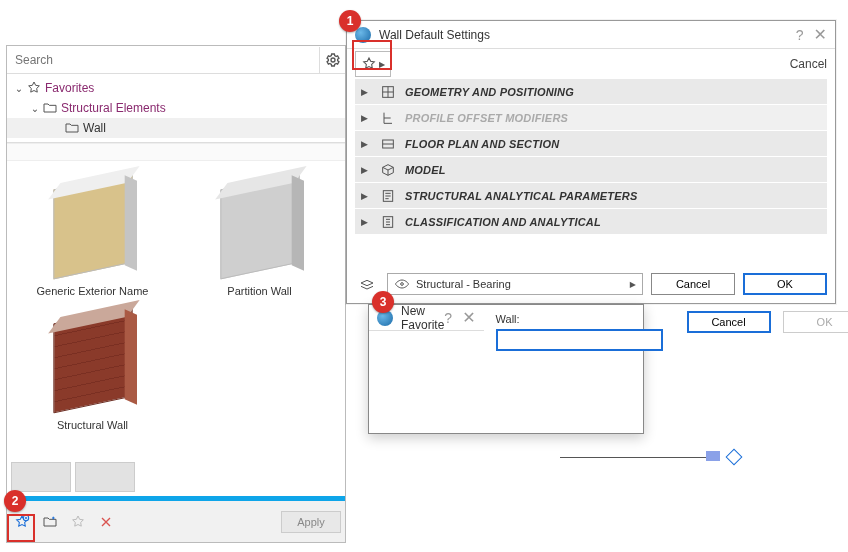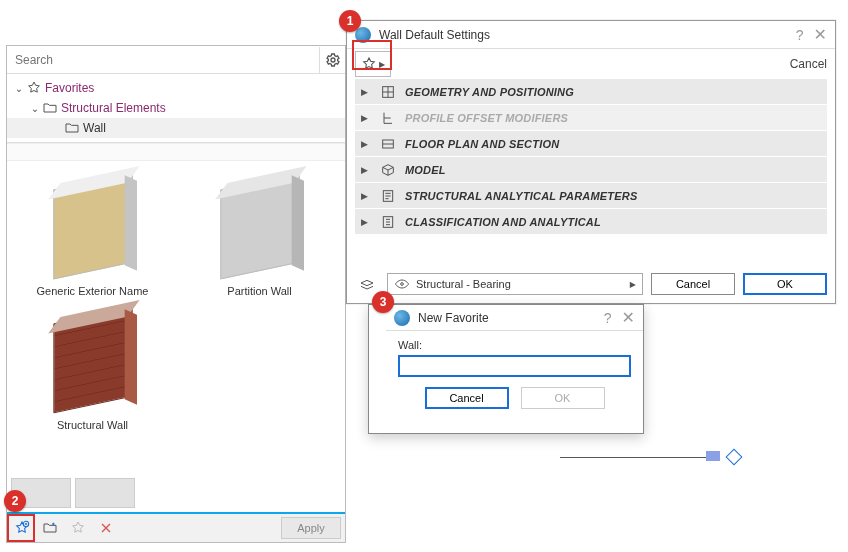--- a/index.html
+++ b/index.html
@@ -43,21 +43,21 @@
     background: repeating-linear-gradient(0deg,#8a3a2a 0 10px,#7a2f22 10px 11px),
                 repeating-linear-gradient(90deg,rgba(0,0,0,0.05) 0 20px,rgba(0,0,0,0.1) 20px 21px);
     border: 1px solid #6a2a1e;
   }
   .w-str .wall-side  { background: #aa5a44; }
   .w-str .wall-top   { background: #caa89a; }
 
   .partial-row { display: flex; gap: 4px; padding: 4px; }
   .partial-thumb { width: 60px; height: 30px; background: #e2e2e2; border: 1px solid #ccc; }
 
-  .bottom-bar { height: 30px; border-top: 2px solid #0ea5e9; background: #f1f1f1; display: flex; align-items: center; padding: 0 4px; gap: 6px; }
+  .bottom-bar { height: 46px; border-top: 5px solid #0ea5e9; background: #f1f1f1; display: flex; align-items: center; padding: 0 4px; gap: 6px; }
   .bb-icon { width: 22px; height: 22px; display: flex; align-items: center; justify-content: center; color: #555; }
   .bb-icon.disabled { color: #bbb; }
   .bb-icon.delete { color: #d9534f; }
   .apply-btn { margin-left: auto; width: 60px; height: 22px; background: #e8e8e8; border: 1px solid #ccc; color: #888; font-size: 11px; }
 
   
   .dialog { position: absolute; left: 346px; top: 20px; width: 490px; height: 284px; border: 1px solid #999; background: #fff; display: flex; flex-direction: column; box-shadow: 0 0 0 1px rgba(0,0,0,0.05); }
   .dlg-title { height: 28px; display: flex; align-items: center; padding: 0 8px; border-bottom: 1px solid #ddd; }
   .dlg-logo { width: 16px; height: 16px; border-radius: 50%; background: radial-gradient(circle at 35% 35%, #6bb8e8, #1a6aa8); margin-right: 8px; }
   .dlg-title-text { flex: 1; font-size: 12px; }
@@ -76,21 +76,21 @@
   .section-label { font-size: 11px; font-weight: 600; letter-spacing: 0.2px; font-style: italic; }
 
   .dlg-footer { margin-top: auto; padding: 6px 8px 8px; display: flex; align-items: flex-end; gap: 8px; }
   .layer-icon { width: 24px; height: 20px; display: inline-flex; align-items: center; justify-content: center; color: #555; }
   .layer-select { flex: 1; height: 22px; border: 1px solid #aaa; background: #fff; display: flex; align-items: center; padding: 0 6px; gap: 6px; font-size: 11px; }
   .layer-select .tri { margin-left: auto; font-size: 8px; color: #555; }
   .btn { width: 84px; height: 22px; border: 1px solid #888; background: #fff; font-size: 11px; }
   .btn.primary { border: 2px solid #1a6ed8; }
 
   
-  .modal { position: absolute; left: 368px; top: 304px; width: 276px; height: 130px; border: 1px solid #888; background: #fff; box-shadow: 0 4px 12px rgba(0,0,0,0.2); display: flex; flex-direction: column; padding-left: 17px; }
+  .modal { position: absolute; left: 368px; top: 304px; width: 276px; height: 130px; border: 1px solid #888; background: #fff; box-shadow: 0 4px 12px rgba(0,0,0,0.2); display: flex; flex-direction: row; }
   .modal-title { height: 26px; display: flex; align-items: center; padding: 0 8px; border-bottom: 1px solid #ddd; }
   .modal-body { padding: 8px 12px 4px; display: flex; flex-direction: column; gap: 4px; }
   .modal-label { font-size: 11px; }
   .modal-input { height: 22px; border: 2px solid #1a6ed8; padding: 0 4px; font-size: 12px; outline: none; }
   .modal-footer { display: flex; justify-content: center; gap: 12px; padding: 6px 12px 10px; }
   .btn.disabled { color: #aaa; border-color: #ccc; }
 
   
   .anno { position: absolute; width: 22px; height: 22px; border-radius: 50%; background: #d9302b; color: #fff; font-weight: bold; font-size: 12px; display: flex; align-items: center; justify-content: center; box-shadow: 0 1px 2px rgba(0,0,0,0.3); z-index: 20; }
   .anno-box { position: absolute; border: 2px solid #d9302b; z-index: 19; pointer-events: none; }

